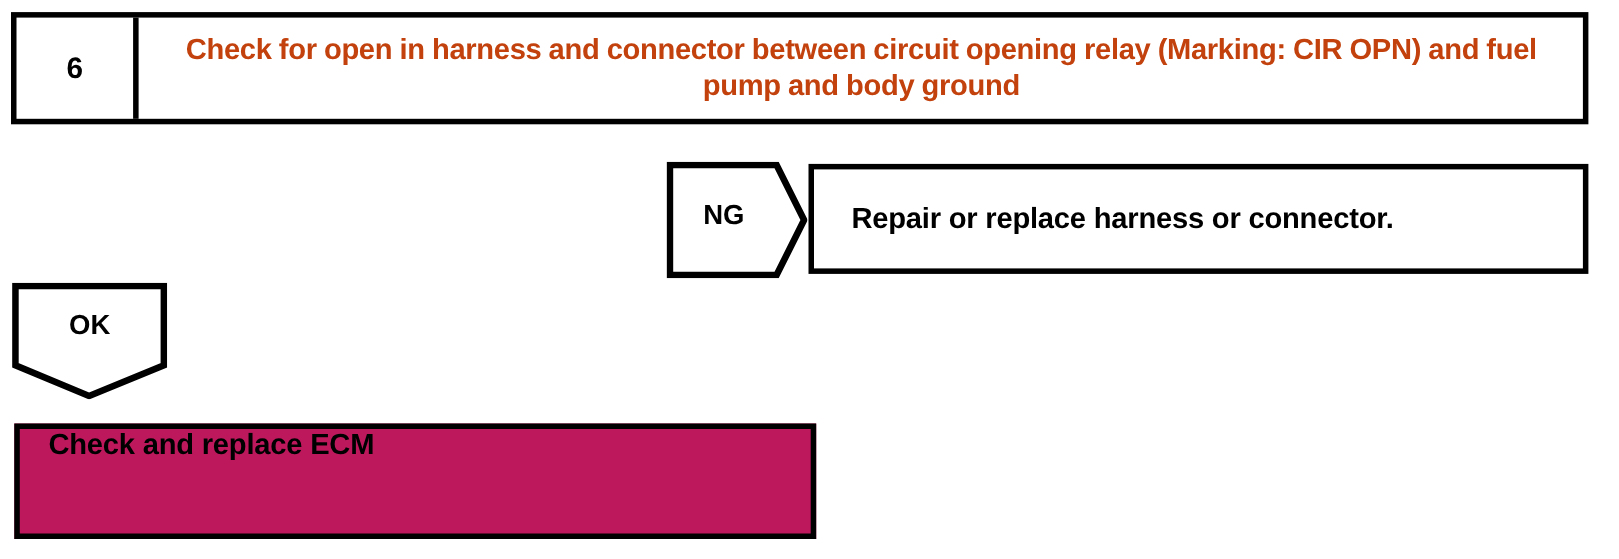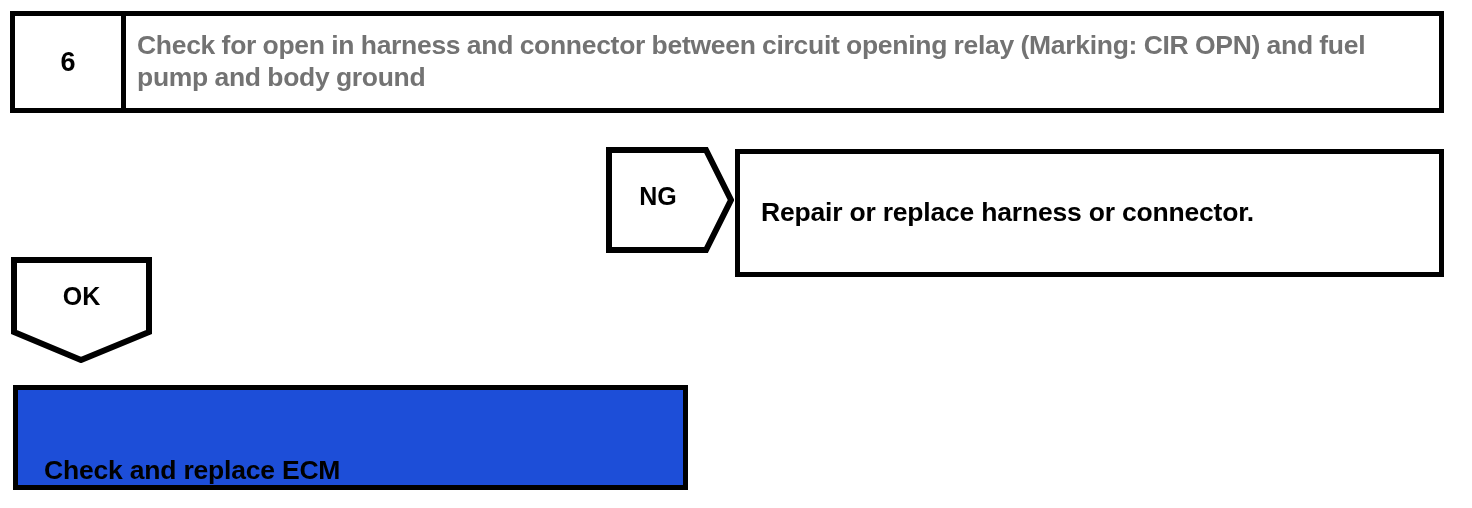--- a/index.html
+++ b/index.html
@@ -52,24 +52,25 @@
   .step-text-cell {
     flex: 1 1 auto;
     display: flex;
     align-items: center;
     padding: 0 10px 0 11px;
     box-sizing: border-box;
   }
   .step-text {
     font-size: 26.5px;
     font-weight: bold;
-    color: #737373;
+    color: #c2410c;
     line-height: 1.20;
     letter-spacing: -0.3px;
     word-spacing: -0.5px;
+    text-align: center;
   }
 
   
   .ng-arrow {
     position: absolute;
     left: 606px;
     top: 147px;
     width: 128px;
     height: 106px;
   }
@@ -93,27 +94,27 @@
     letter-spacing: 0px;
     pointer-events: none;
   }
 
   
   .repair-box {
     position: absolute;
     left: 735px;
     top: 149px;
     width: 709px;
-    height: 128px;
+    height: 100px;
     border: 5px solid #000000;
     box-sizing: border-box;
     background: #ffffff;
     display: flex;
     align-items: center;
-    padding-left: 21px;
+    padding-left: 34px;
   }
   .repair-text {
     font-size: 26.5px;
     font-weight: bold;
     color: #000000;
     letter-spacing: -0.2px;
     line-height: 1.1;
   }
 
   
@@ -143,27 +144,27 @@
     color: #000000;
     letter-spacing: 0px;
     pointer-events: none;
   }
 
   
   .ecm-box {
     position: absolute;
     left: 13px;
     top: 385px;
-    width: 675px;
+    width: 729px;
     height: 105px;
     border: 5px solid #000000;
     box-sizing: border-box;
-    background: #1d4ed8;
-    display: flex;
-    align-items: flex-end;
+    background: #be185d;
+    display: flex;
+    align-items: flex-start;
     padding-left: 26px;
   }
   .ecm-text {
     font-size: 26.5px;
     font-weight: bold;
     color: #000000;
     letter-spacing: -0.2px;
     line-height: 1.1;
   }
 </style>

